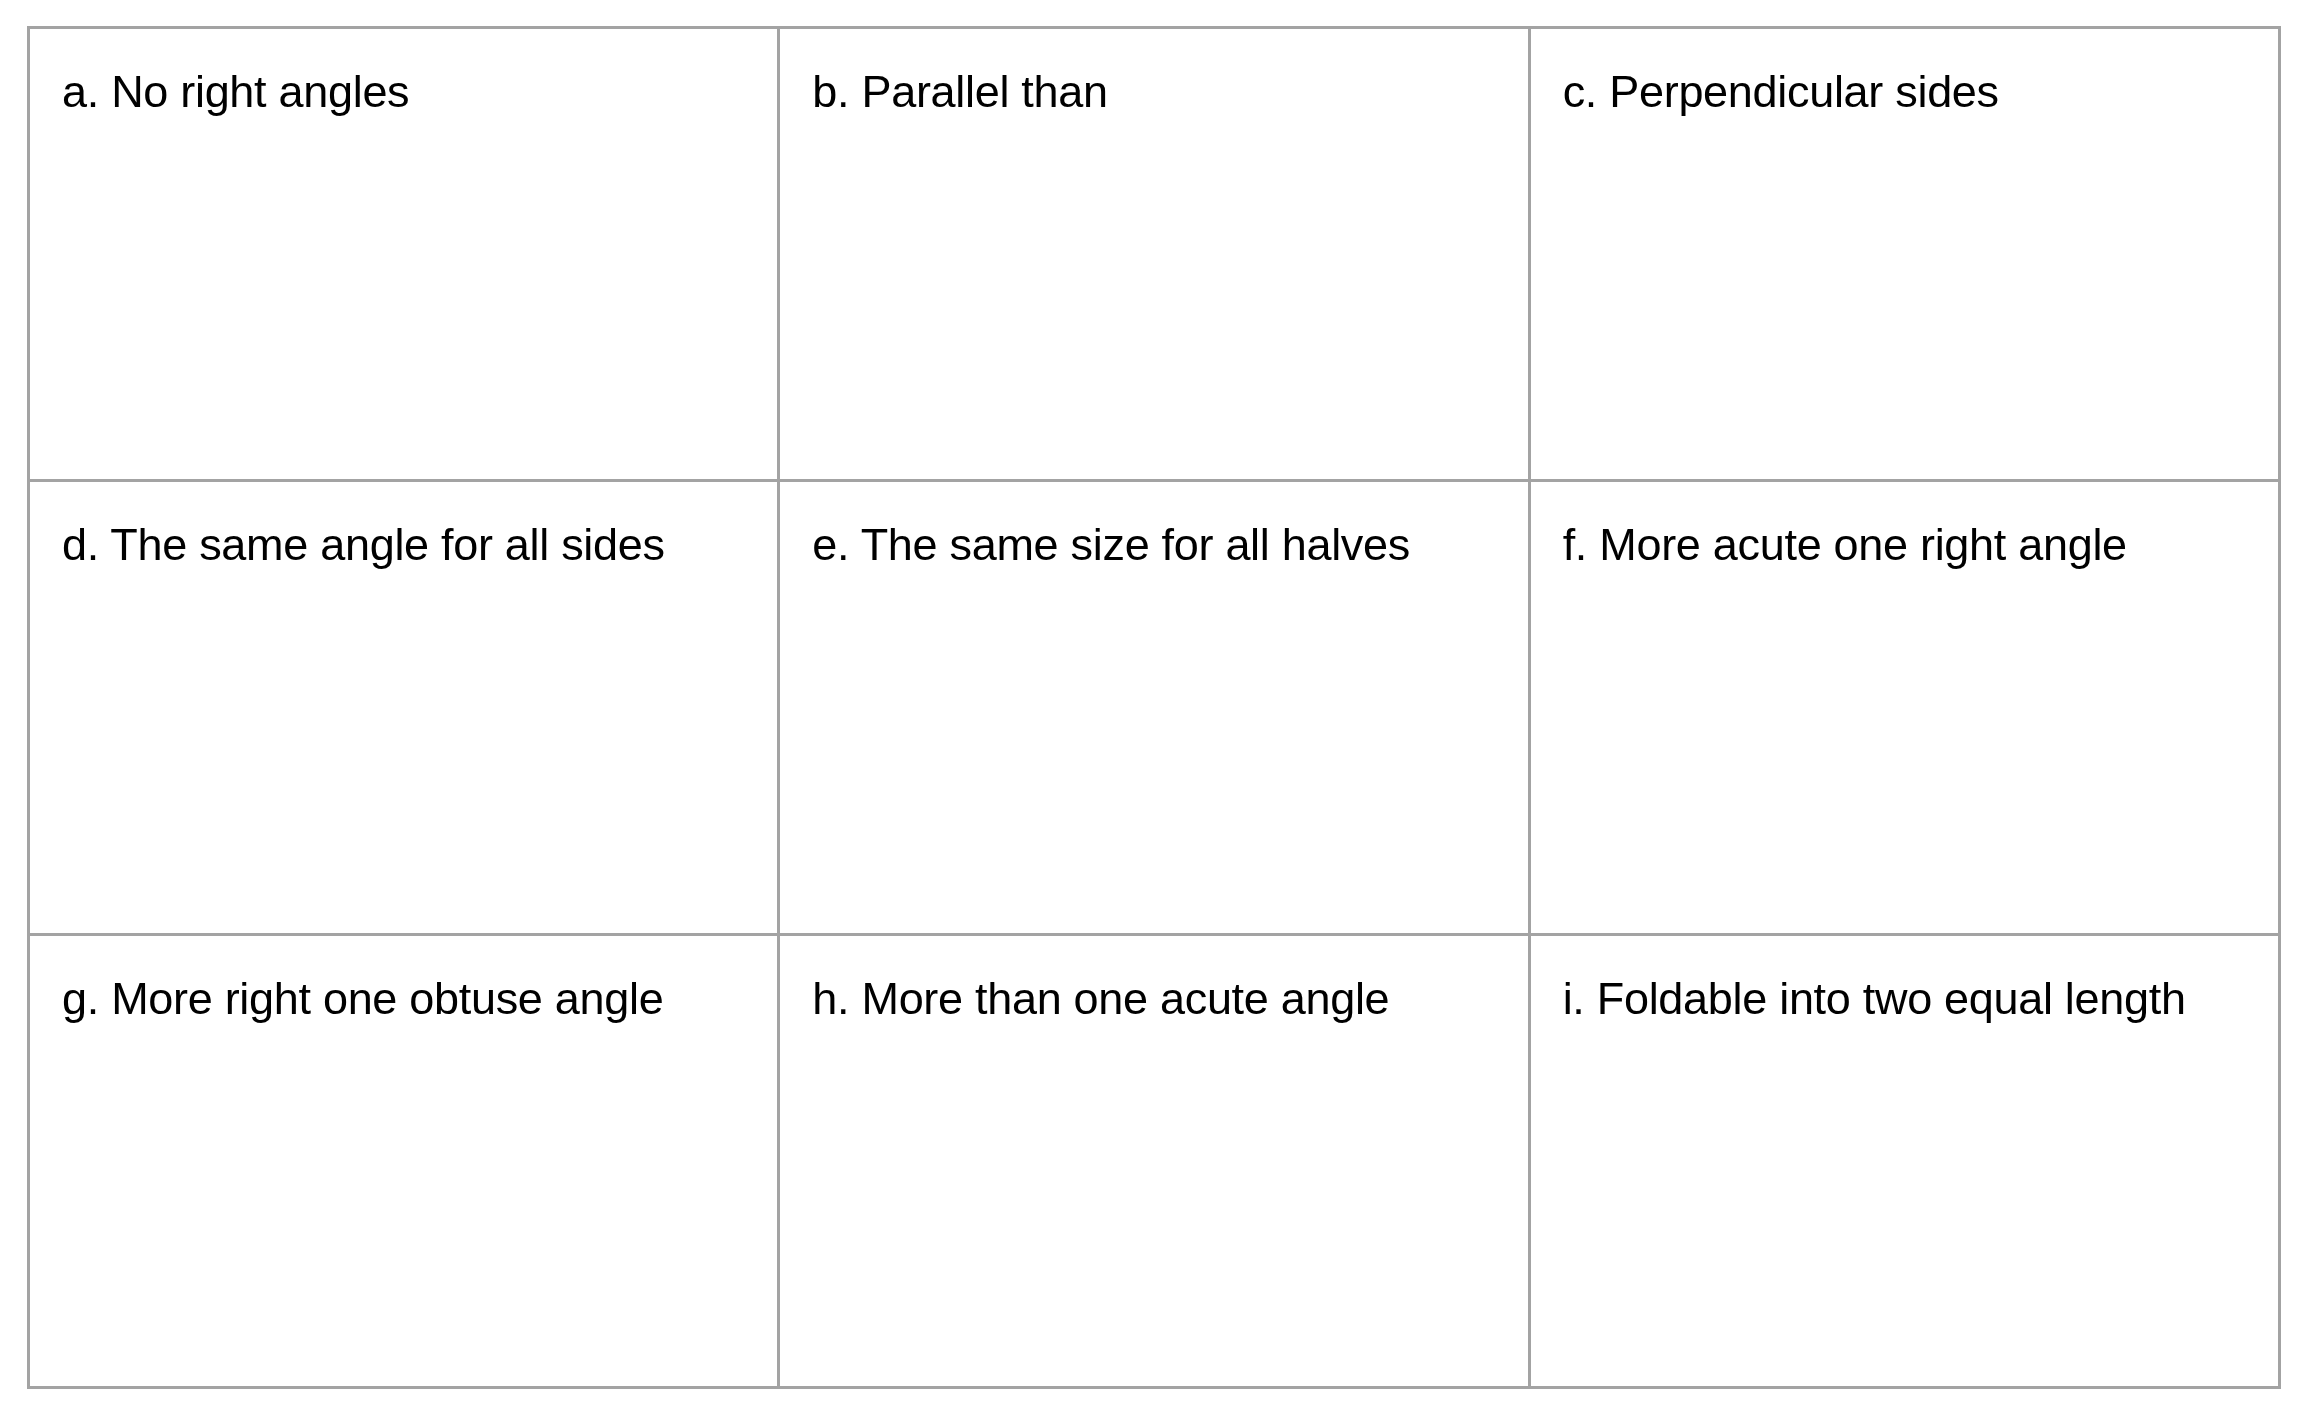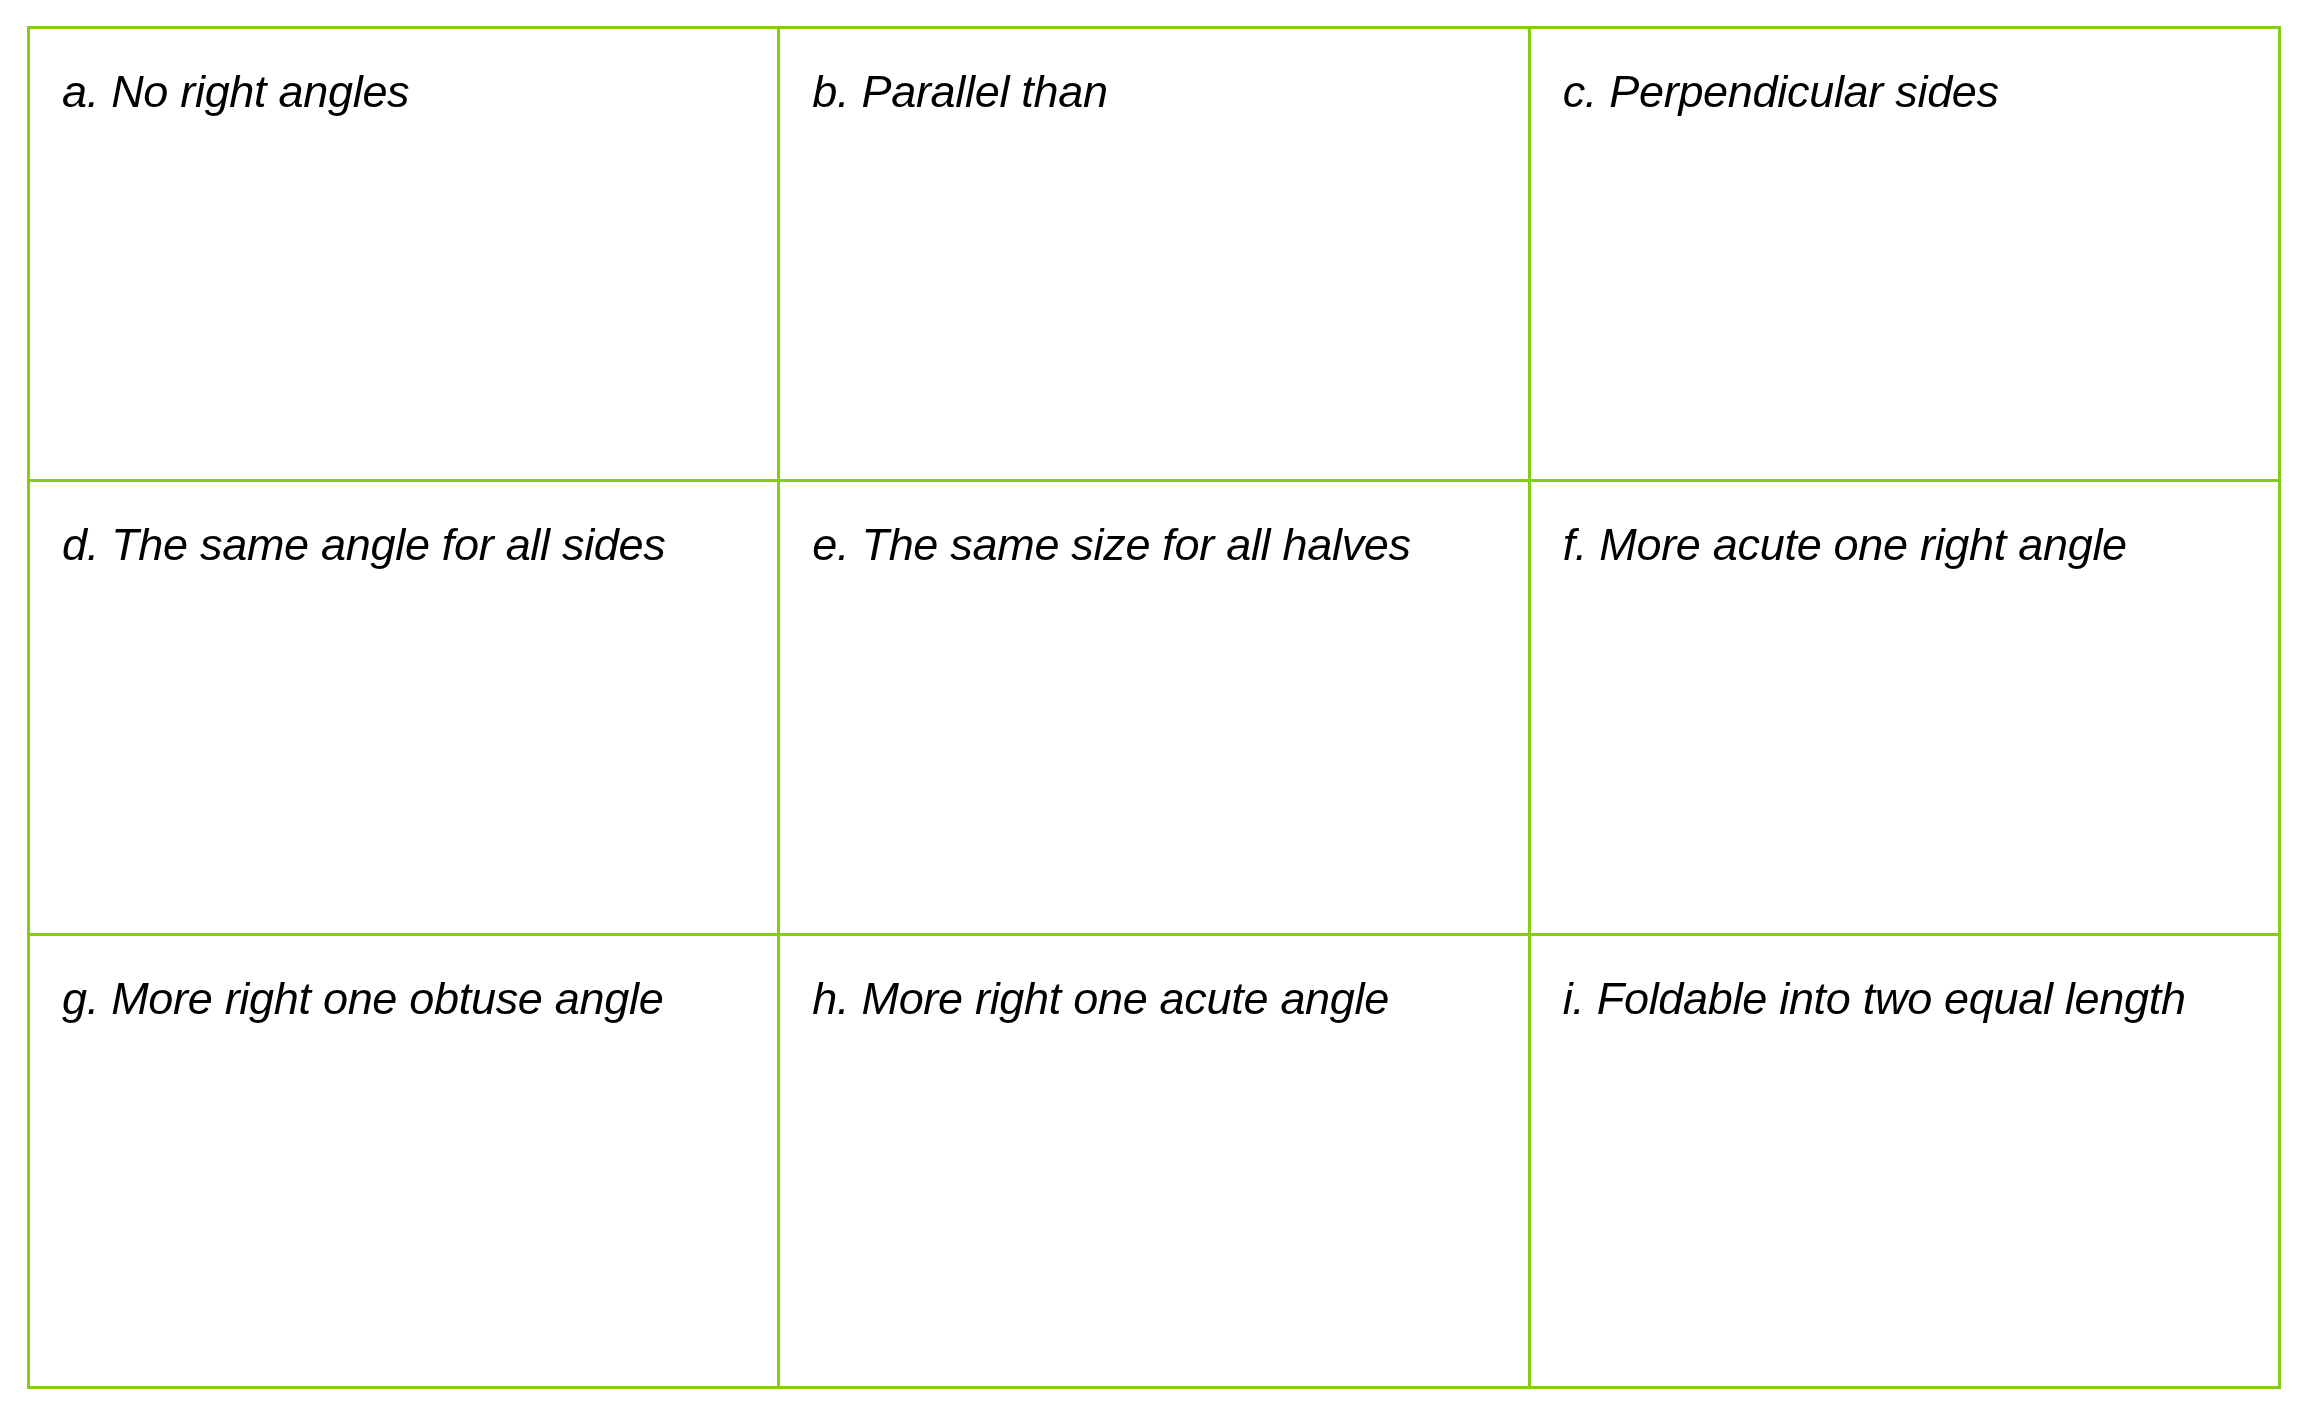--- a/index.html
+++ b/index.html
@@ -18,27 +18,26 @@
     .grid-table {
       position: absolute;
       left: 27px;
       top: 26px;
       width: 2254px;
       height: 1363px;
       border-collapse: collapse;
       table-layout: fixed;
     }
     .grid-table td {
-      border: 3px solid #84cc16;
+      border: 3px solid #a3a3a3;
       vertical-align: top;
       padding: 0;
       width: 736px;
       height: 451px;
       box-sizing: border-box;
-      font-style: italic;
     }
     .cell-label {
       display: block;
       padding: 37px 0 0 32px;
       font-size: 45px;
       line-height: 52px;
       white-space: nowrap;
       letter-spacing: -0.3px;
     }
   </style>
@@ -67,20 +66,20 @@
       </td>
       <td>
         <span class="cell-label">f. More acute one right angle</span>
       </td>
     </tr>
     <tr>
       <td>
         <span class="cell-label">g. More right one obtuse angle</span>
       </td>
       <td>
-        <span class="cell-label">h. More right one acute angle</span>
+        <span class="cell-label">h. More than one acute angle</span>
       </td>
       <td>
         <span class="cell-label">i. Foldable into two equal length</span>
       </td>
     </tr>
   </tbody>
 </table>
 
 </body></html>

